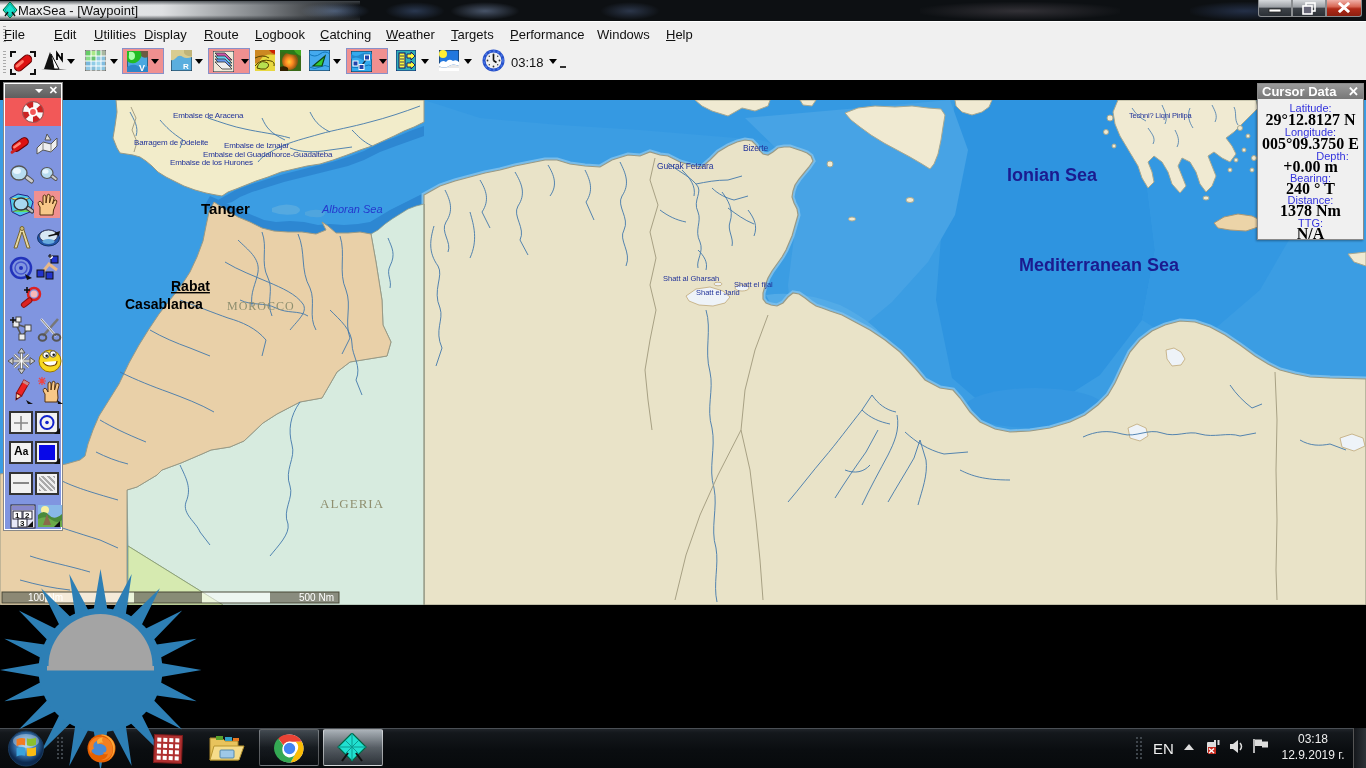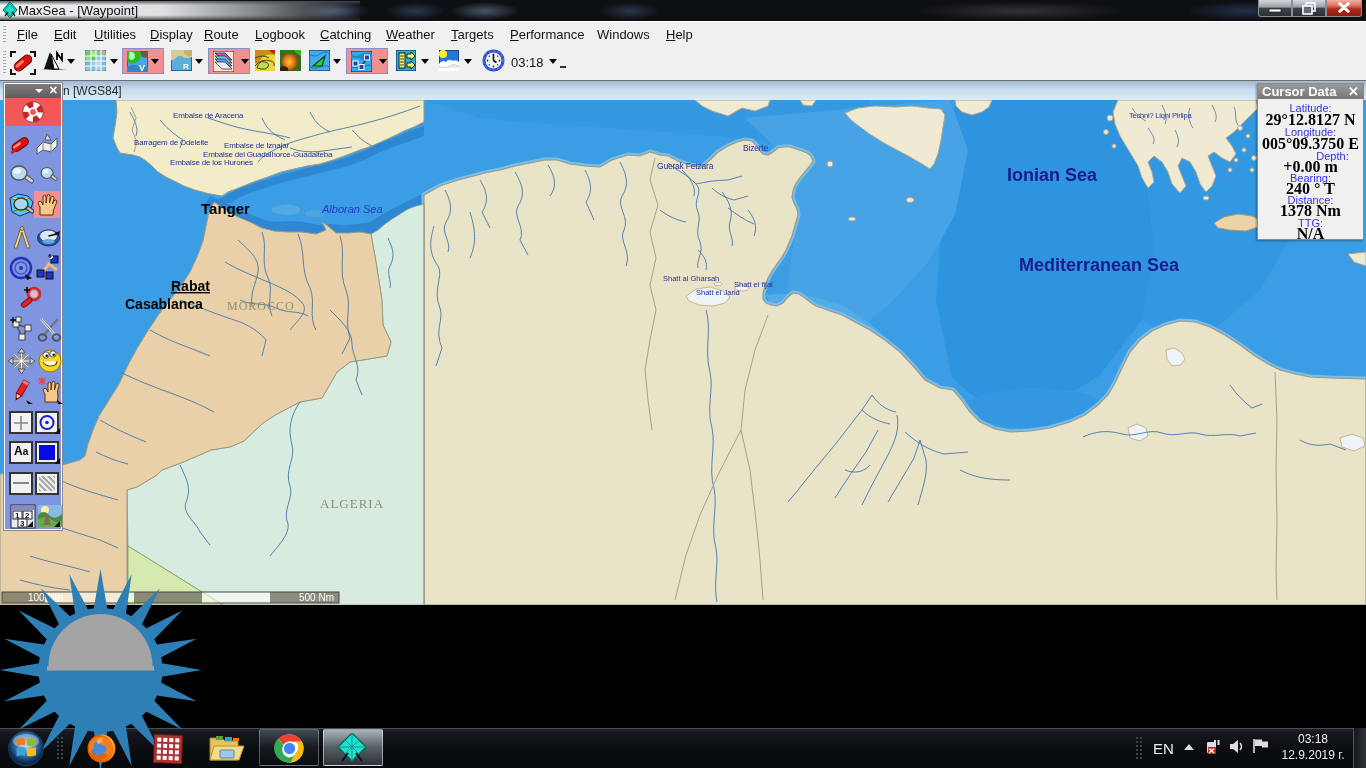--- a/index.html
+++ b/index.html
@@ -84,24 +84,24 @@
     <div class="wbtn cls"><svg width="34" height="15" viewBox="0 0 34 15">
             <path d="M12 3 L22 12 M22 3 L12 12" stroke="#fff" stroke-width="3"></path>
             <path d="M12 3 L22 12 M22 3 L12 12" stroke="#fff" stroke-width="2.2"></path>
           </svg></div>
   </div>
 </div>
 
 <div id="menuband" class="abs">
   <div id="menubar" class="abs">
     <div class="grip" style="top:4px;height:16px;"></div>
-    <span style="left:17px;"><u>F</u>ile</span>
+    <span style="left:4px;"><u>F</u>ile</span>
     <span style="left:54px;"><u>E</u>dit</span>
     <span style="left:94px;"><u>U</u>tilities</span>
-    <span style="left:150px;text-align:right;"><u>D</u>isplay</span>
+    <span style="left:144px;text-align:right;"><u>D</u>isplay</span>
     <span style="left:204px;"><u>R</u>oute</span>
     <span style="left:255px;"><u>L</u>ogbook</span>
     <span style="left:320px;"><u>C</u>atching</span>
     <span style="left:386px;"><u>W</u>eather</span>
     <span style="left:451px;"><u>T</u>argets</span>
     <span style="left:510px;"><u>P</u>erformance</span>
     <span style="left:597px;">Windows</span>
     <span style="left:666px;"><u>H</u>elp</span>
   </div>
   <div id="toolbar" class="abs">
@@ -238,23 +238,20 @@
           <circle cx="7.3" cy="15.7" r=".7" fill="#333"></circle>
           <circle cx="15.7" cy="15.7" r=".7" fill="#333"></circle>
       <path d="M11.5 11.5 V5.8 M11.5 11.5 L14.5 13.5" stroke="#111" stroke-width="1.6"></path>
     </svg>
     <div class="abs" style="left:511px;top:9px;font-size:13px;color:#111;">03:18</div>
     <div class="drop" style="left:549px;top:13px;"></div>
     <div class="abs" style="left:560px;top:20px;width:6px;height:2px;background:#333;"></div>
   </div>
 </div>
 
-<div id="maptitle" class="abs">
-      <div class="t">n [WGS84]</div>
-    </div>
 
 <svg id="map" class="abs" viewBox="0 100 1366 505" width="1366" height="505">
 
   <rect x="0" y="100" width="1366" height="505" fill="#3b9de3"></rect>
 
   <path d="M955,100 L1130,100 L1145,170 L1155,250 L1142,320 L1100,375 L1048,408 L995,415 L952,378 L936,300 L944,200 Z" fill="#2e94e0"></path>
   <path d="M1130,100 L1310,100 L1312,200 L1260,290 L1190,350 L1142,320 L1155,250 L1145,170 Z" fill="#3398e2"></path>
   <path d="M424,100 L870,100 L880,180 L830,160 L760,140 L700,135 L640,130 L560,125 L480,118 Z" fill="#3599e2"></path>
 
   <path d="M745,118 L950,100 L968,150 L955,215 L928,262 L892,302 L856,332 L820,347 L792,332 L788,285 L796,222 L783,186 L780,152 Z" fill="#47a3e5"></path>

